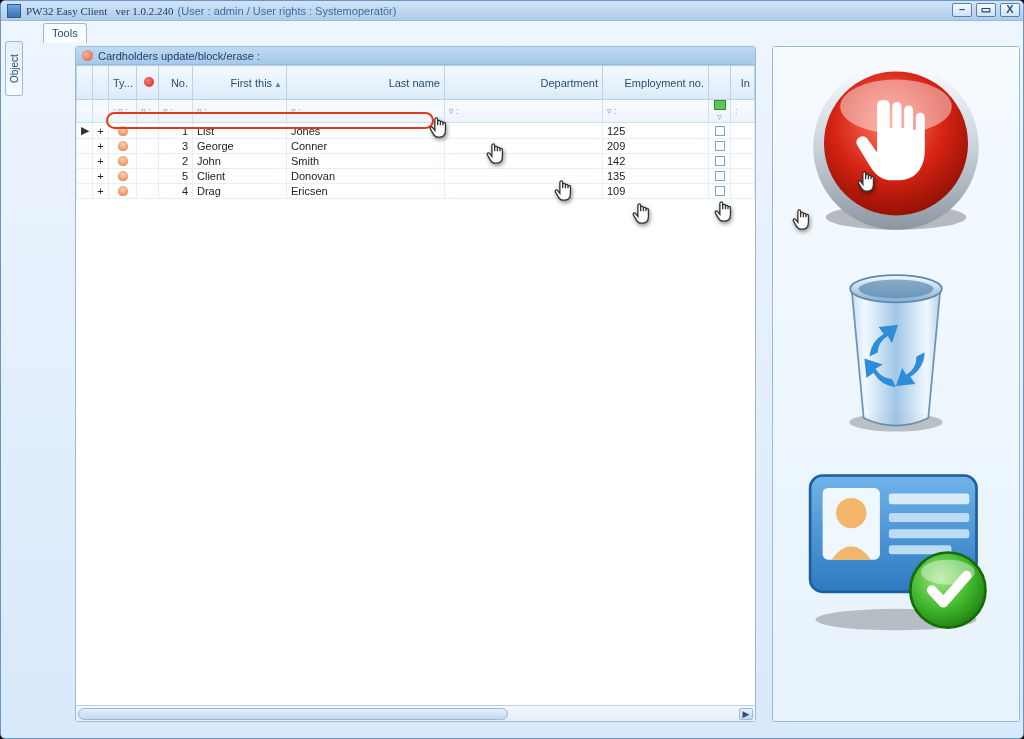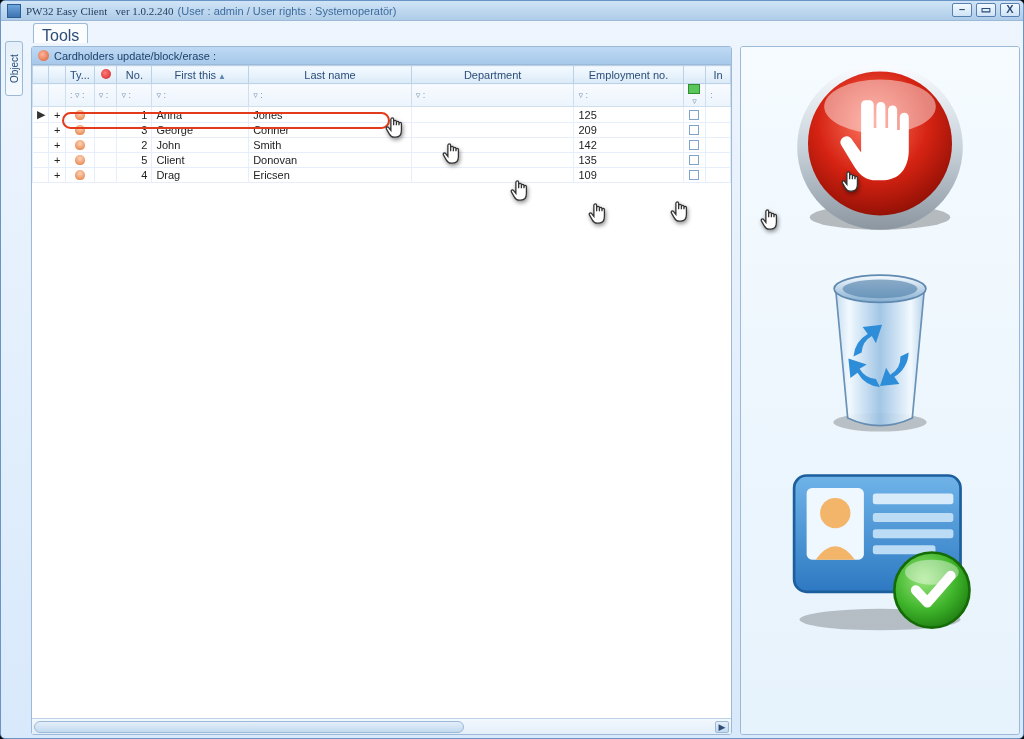--- a/index.html
+++ b/index.html
@@ -53,45 +53,47 @@
     height:22px;
     padding: 2px 3px 0 32px;
     display:flex;
   }
   .menubar .menu-item {
     padding: 3px 8px;
     background:#fbfcfe;
     border:1px solid #9cb9d8;
     border-bottom:none;
     border-radius:3px 3px 0 0;
-    font-size:16px;
+    font-size:11px;
     color:#2b4d78;
     cursor:pointer;
+    margin-left:10px;
   }
   .side-tab {
     position:absolute;
     left:4px; top:40px;
     width:18px; height:55px;
     background:linear-gradient(#f4faff,#e4eff9);
     border:1px solid #9cb9d8;
     border-radius:3px;
     writing-mode: vertical-rl;
     text-orientation: mixed;
     font-size:10px;
     color:#2b4d78;
     display:flex; align-items:center; justify-content:center;
     cursor:pointer;
     transform: rotate(180deg);
   }
   .workspace {
     flex:1;
     display:flex;
-    padding:3px 3px 3px 30px;
-    gap:8px;
+    padding:3px 3px 16px 30px;
+    gap:16px;
     min-height:0;
+    margin-left:44px;
   }
   .panel {
     background:linear-gradient(#f7fbff,#e8f2fb);
     border:1px solid #9cb9d8;
     border-radius:3px;
     display:flex;
     flex-direction:column;
     min-height:0;
   }
   .panel-left { flex:1; }
@@ -153,22 +155,22 @@
     width:100%;
     table-layout:fixed;
     font-size:11px;
   }
   table.grid th {
     background:linear-gradient(#f4faff,#dbeaf8);
     border:1px solid #bdd1e6;
     color:#2b4d78;
     font-weight:normal;
     padding:2px 4px;
-    text-align:center;
-    height:18px;
+    text-align:right;
+    height:34px;
     overflow:hidden;
     white-space:nowrap;
     position:relative;
   }
   table.grid th .sort-ind { font-size:8px; margin-left:2px; color:#5e84b0;}
   table.grid tr.filter-row td {
     background:linear-gradient(#f8fbff,#ecf4fc);
     border:1px solid #d0dfee;
     height:14px;
     padding:0 4px;
@@ -348,21 +350,21 @@
           <tbody id="grid-body">
 
           <tr>
                 <td class="th-center"><span style="color:#333">▶</span></td>
                 <td class="plus">+</td>
                 <td class="th-center">
                   <span class="person-dot"></span>
                 </td>
                 <td></td>
                 <td style="text-align:right">1</td>
-                <td>Anna</td>
+                <td>List</td>
                 <td>Jones</td>
                 <td></td>
                 <td>125</td>
                 <td class="th-center">
                   <span class="chk"></span>
                 </td>
                 <td></td>
               </tr>
               <tr>
                 <td class="th-center"></td>

